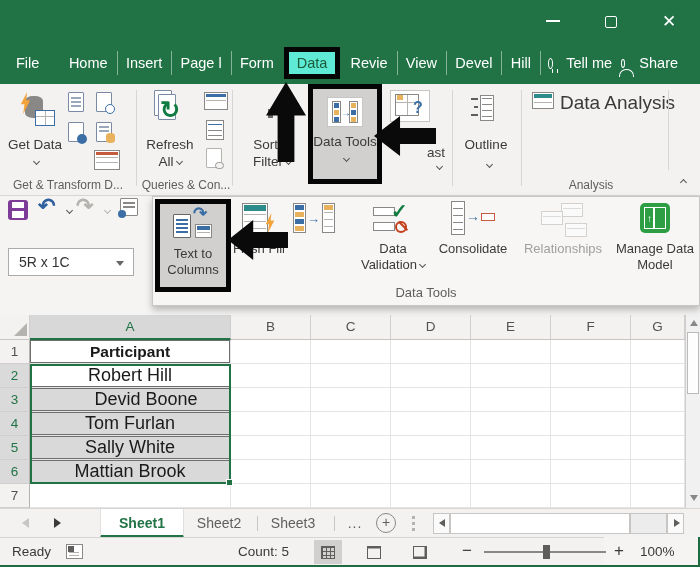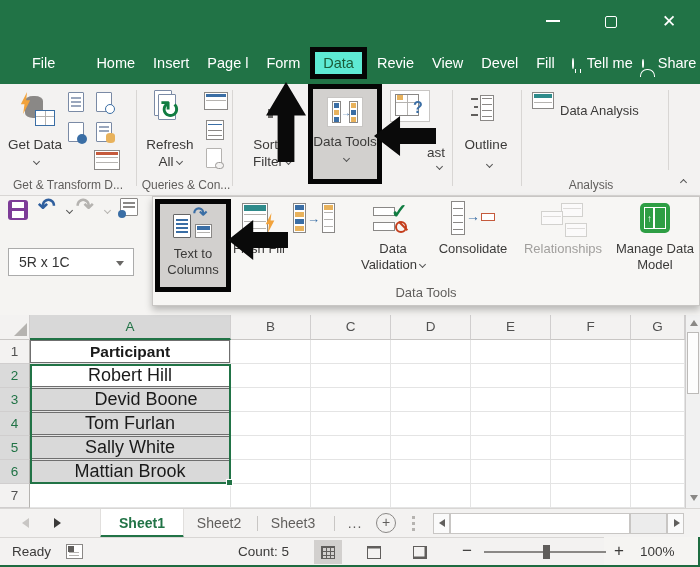--- a/index.html
+++ b/index.html
@@ -99,37 +99,37 @@
       </div>
     <div class="winctl" style="left:598px; top:9px; width:26px; height:26px;">
         <span class="maxbox"></span>
       </div>
     <div class="winctl" style="left:655px; top:8px; width:28px; height:26px; font-size:17px;">
         <span>✕</span>
       </div>
   </div>
 
   <div class="menubar">
-    <span class="mtab" style="padding:6px 32px;">File</span>
+    <span class="mtab" style="padding:6px 16px;">File</span>
     <span style="width:14px;"></span>
     <span class="mtab">Home</span>
     <span class="msep"></span>
     <span class="mtab">Insert</span>
     <span class="msep"></span>
     <span class="mtab">Page l</span>
     <span class="msep"></span>
     <span class="mtab">Form</span>
     <span class="mtab boxed">Data</span>
     <span class="mtab">Revie</span>
     <span class="msep"></span>
     <span class="mtab">View</span>
     <span class="msep"></span>
     <span class="mtab">Devel</span>
     <span class="msep"></span>
-    <span class="mtab">Fill</span>
+    <span class="mtab">Hill</span>
     <span class="msep"></span>
     <span class="bulb"></span>
     <span class="mtab">Tell me</span>
     <span style="flex:1;"></span>
     <span class="person"></span>
     <span class="mtab" style="padding-right:22px;">Share</span>
   </div>
 
   <div class="ribbon">
 
@@ -245,21 +245,21 @@
       <span class="chev abs" style="left:24px; top:74px;"></span>
     </div>
 
     <div class="vsep" style="left:521px; top:6px; height:96px;"></div>
 
     <div class="abs" style="left:532px; top:6px; width:130px; height:22px;">
       <div class="colgrid" style="left:0; top:2px; width:22px; height:17px;">
           <span style="top:1px; background:#2e8b8b; height:4px;"></span>
           <span style="top:9px; border-top:1px solid #b5b3b0;"></span>
         </div>
-      <span class="abs" style="left:28px; top:2px; font-size:13px; color:#3b3a39; white-space:nowrap;margin-top:11px;">Data Analysis</span>
+      <span class="abs" style="left:28px; top:2px; font-size:19px; color:#3b3a39; white-space:nowrap;">Data Analysis</span>
     </div>
     <div class="grplabel abs" style="left:540px; top:94px; width:102px;">Analysis</div>
 
     <div class="vsep" style="left:668px; top:6px; height:80px;"></div>
     <span class="chev chev-up abs" style="left:678px; top:96px;"></span>
   </div>
 
   <div class="row2">
 
     <div class="abs" style="left:8px; top:4px; width:20px; height:20px; background:#7d3c98; border-radius:3px;">

